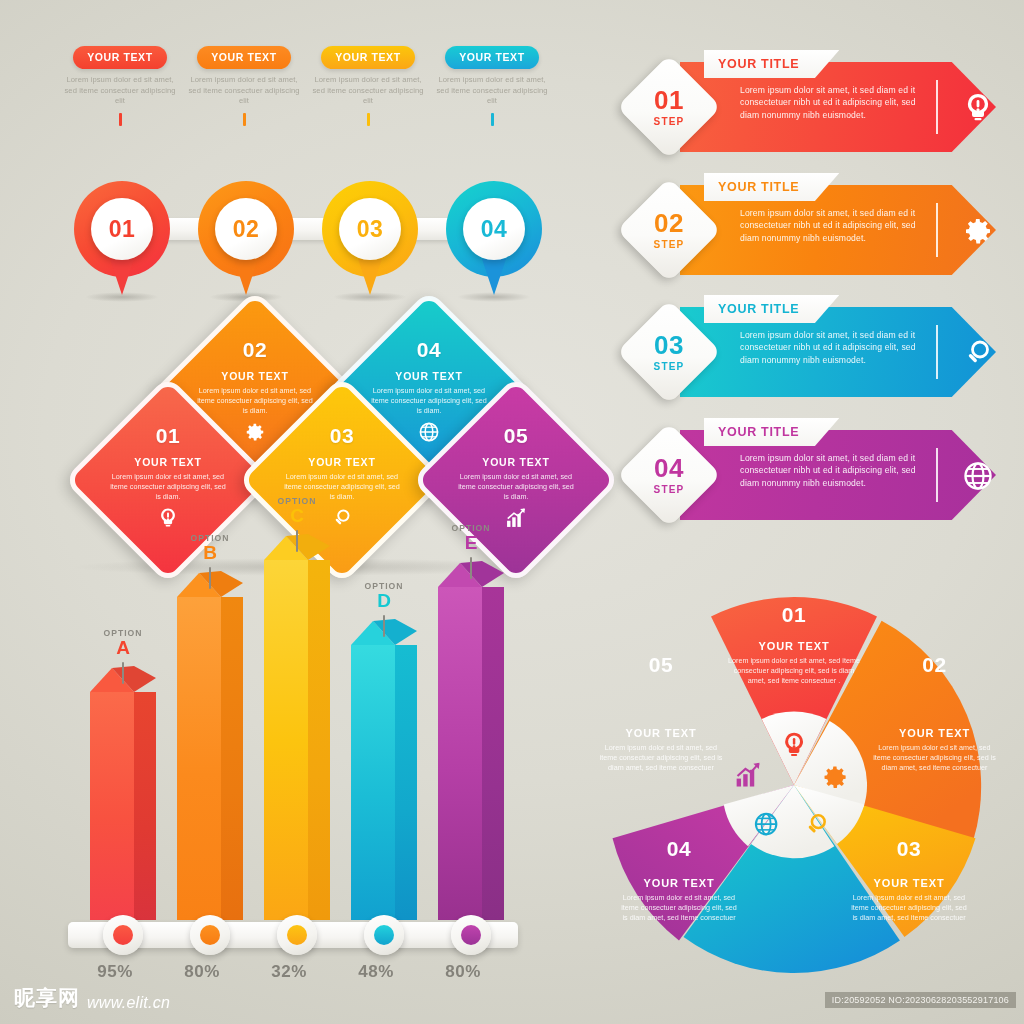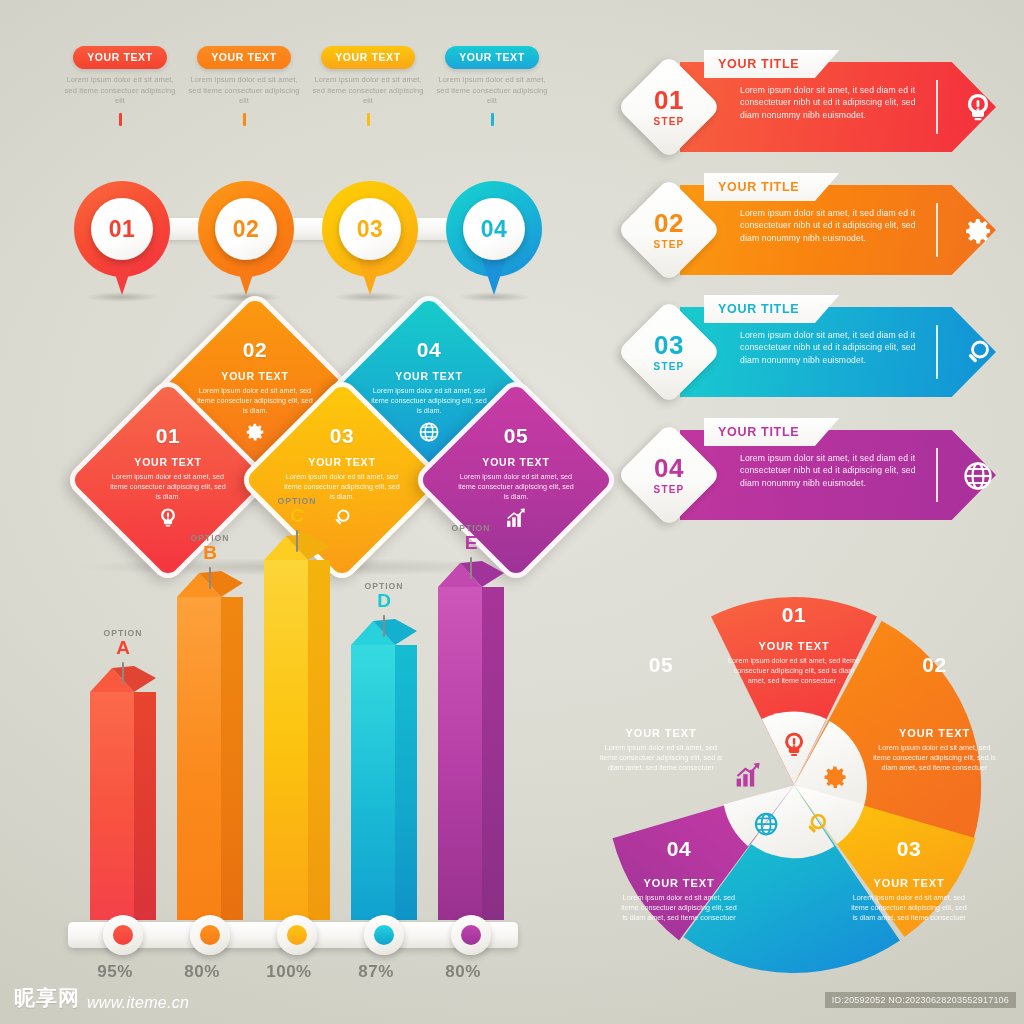--- a/index.html
+++ b/index.html
@@ -405,22 +405,22 @@
       <div class="knob" style="left:296px;">
         <div class="knob-dot" style="background:linear-gradient(180deg,#23d2dd,#12a3ce);"></div>
       </div>
       <div class="knob" style="left:383px;">
         <div class="knob-dot" style="background:linear-gradient(180deg,#c044ae,#9c3397);"></div>
       </div>
     </div>
 
     <div class="pct" style="left:10px;">95%</div>
     <div class="pct" style="left:97px;">80%</div>
-    <div class="pct" style="left:184px;">100%</div>
-    <div class="pct" style="left:271px;">87%</div>
+    <div class="pct" style="left:184px;">32%</div>
+    <div class="pct" style="left:271px;">48%</div>
     <div class="pct" style="left:358px;">80%</div>
   </div>
 
   <div class="abs" id="pie">
     <svg width="400" height="400" viewBox="0 0 400 400">
       <defs>
         <linearGradient id="pg1" x1="0" y1="0" x2="0.3" y2="1">
           <stop offset="0%" stop-color="#f86540"></stop>
             <stop offset="100%" stop-color="#f4303c"></stop>
         </linearGradient>
@@ -521,17 +521,17 @@
 
     <div class="abs" style="left:-8px;top:68px;width:150px;text-align:center;color:#fff;">
       <div style="font-size:21px;font-weight:bold;letter-spacing:.5px;">05</div>
       <div style="font-size:11px;font-weight:bold;letter-spacing:.9px;margin-top:50px;">YOUR TEXT</div>
       <div style="font-size:7.2px;line-height:9.8px;margin-top:4px;color:rgba(255,255,255,.88);padding:0 10px;">Lorem ipsum dolor ed sit amet, sed iteme consectuer adipiscing elit, sed is  diam amet, sed iteme consectuer</div>
     </div>
   </div>
 
   <div class="footer-logo">
     <span class="fl-cn">昵享网</span>
-    <span class="fl-url">www.iteme.cn</span>
+    <span class="fl-url">www.elit.cn</span>
   </div>
   <div class="footer-id">ID:20592052 NO:20230628203552917106</div>
 
 </div>
 
 </body></html>

